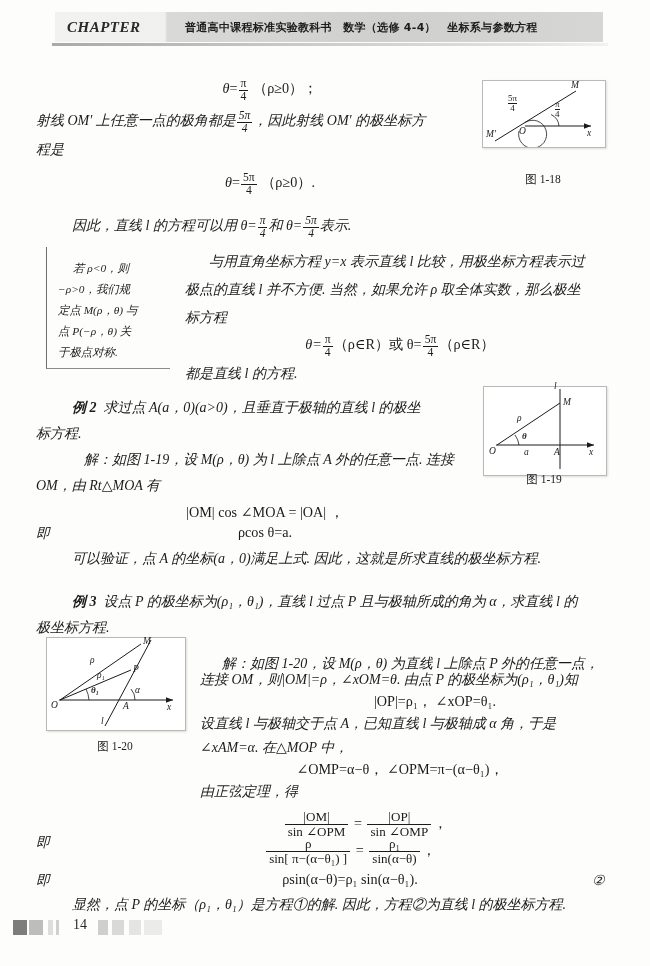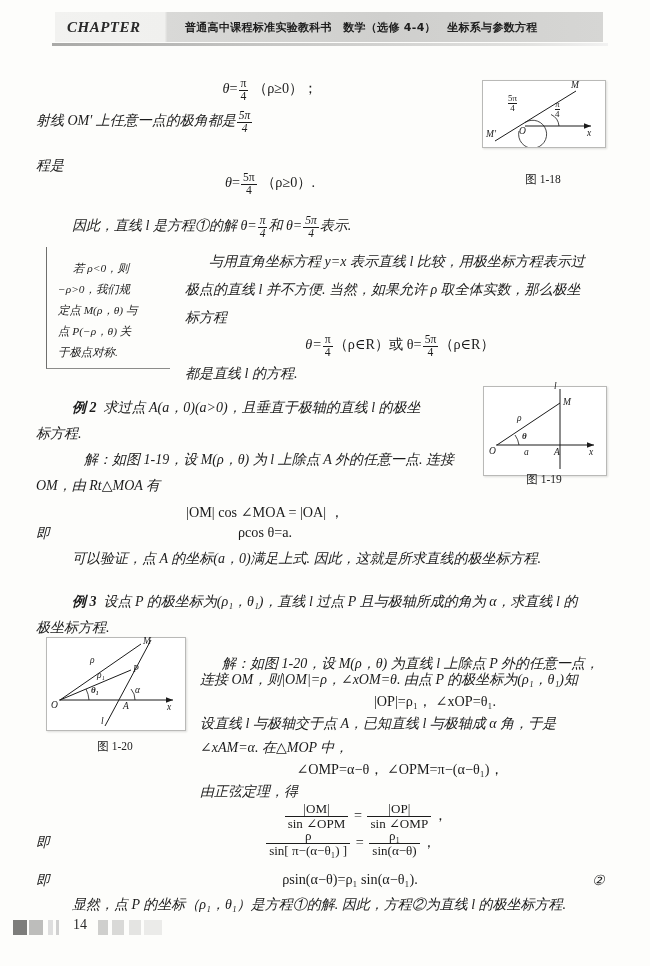--- a/index.html
+++ b/index.html
@@ -35,21 +35,21 @@
     opacity:.75;
   }
   
   .tx{position:absolute;font-size:14px;line-height:1.45;white-space:nowrap;font-style:italic;}
   .ctr{position:absolute;text-align:center;font-size:14.2px;white-space:nowrap;}
   .ital{font-style:italic;}
   
   .frac{display:inline-block;vertical-align:-0.55em;text-align:center;font-size:.82em;line-height:1.02;margin:0 1px;}
   .frac .num{display:block;padding:0 2px;}
   .frac .den{display:block;border-top:1px solid #1b1b1b;padding:0 2px;}
-  .fracb{display:inline-block;vertical-align:-0.62em;text-align:center;font-size:.92em;line-height:1.08;margin:0 2px;}
+  .fracb{display:inline-block;vertical-align:-0.62em;text-align:center;font-size:.92em;line-height:1.08;margin:8px 2px;}
   .fracb .num{display:block;padding:0 3px;}
   .fracb .den{display:block;border-top:1px solid #1b1b1b;padding:0 3px;}
   
   .figbox{position:absolute;background:#fff;border:1px solid #b9b9b7;box-shadow:1px 1px 2px rgba(0,0,0,.13);}
   .figcap{position:absolute;text-align:center;font-size:11.5px;color:#222;white-space:nowrap;}
   
   .note{
     position:absolute;left:46px;top:247px;width:124px;height:122px;
     border-left:1.3px solid #6f6f6d;border-bottom:1.3px solid #8c8c8a;
     box-sizing:border-box;
@@ -97,31 +97,31 @@
   </div>
 </div>
 <div class="figcap" style="left:482px;top:172px;width:122px;">图 1-18</div>
 
 <div class="ctr" style="left:120px;top:78px;width:300px;">
   <span class="ital">θ</span>=<span class="frac"><span class="num">π</span><span class="den">4</span></span>
   <span>（ρ≥0）；</span>
 </div>
 
 <div class="tx" style="left:36px;top:110px;">
-  <span>射线 OM′ 上任意一点的极角都是</span><span class="frac"><span class="num">5π</span><span class="den">4</span></span>
-</div>
-<div class="tx" style="left:36px;top:140px;margin-top:16px;">程是</div>
+  <span>射线 OM′ 上任意一点的极角都是</span><span class="frac"><span class="num">5π</span><span class="den">4</span></span><span>，因此射线 OM′ 的极坐标方</span>
+</div>
+<div class="tx" style="left:36px;top:140px;">程是</div>
 
 <div class="ctr" style="left:120px;top:172px;width:300px;">
   <span class="ital">θ</span>=<span class="frac"><span class="num">5π</span><span class="den">4</span></span>
   <span>（ρ≥0）.</span>
 </div>
 
 <div class="tx" style="left:72px;top:215px;">
-  <span>因此，直线 l 是方程①的解 θ=</span><span class="frac"><span class="num">π</span><span class="den">4</span></span><span>和 θ=</span><span class="frac"><span class="num">5π</span><span class="den">4</span></span><span>表示.</span>
+  <span>因此，直线 l 的方程可以用 θ=</span><span class="frac"><span class="num">π</span><span class="den">4</span></span><span>和 θ=</span><span class="frac"><span class="num">5π</span><span class="den">4</span></span><span>表示.</span>
 </div>
 
 <div class="note">
   <div class="nline" style="top:14px;left:26px;">若 ρ&lt;0，则</div>
   <div class="nline" style="top:35px;">−ρ&gt;0，我们规</div>
   <div class="nline" style="top:56px;">定点 M(ρ，θ) 与</div>
   <div class="nline" style="top:77px;">点 P(−ρ，θ) 关</div>
   <div class="nline" style="top:98px;">于极点对称.</div>
 </div>
 

